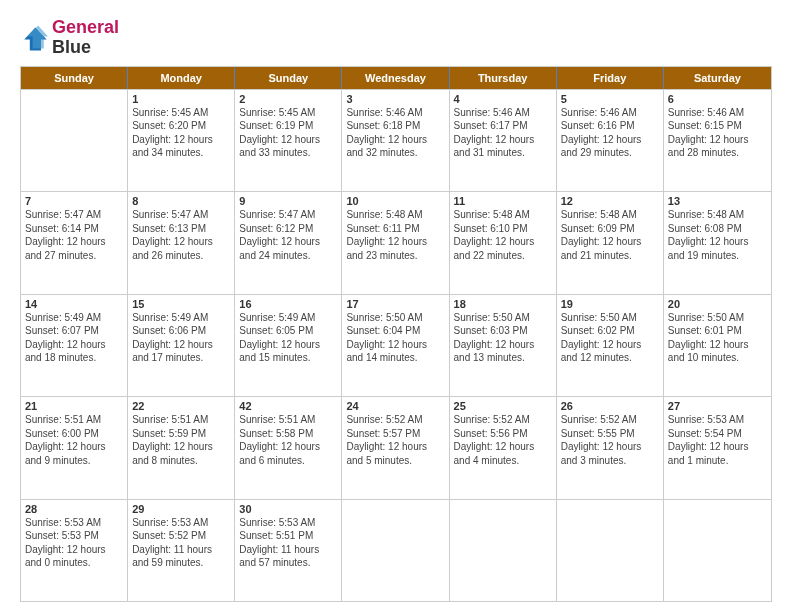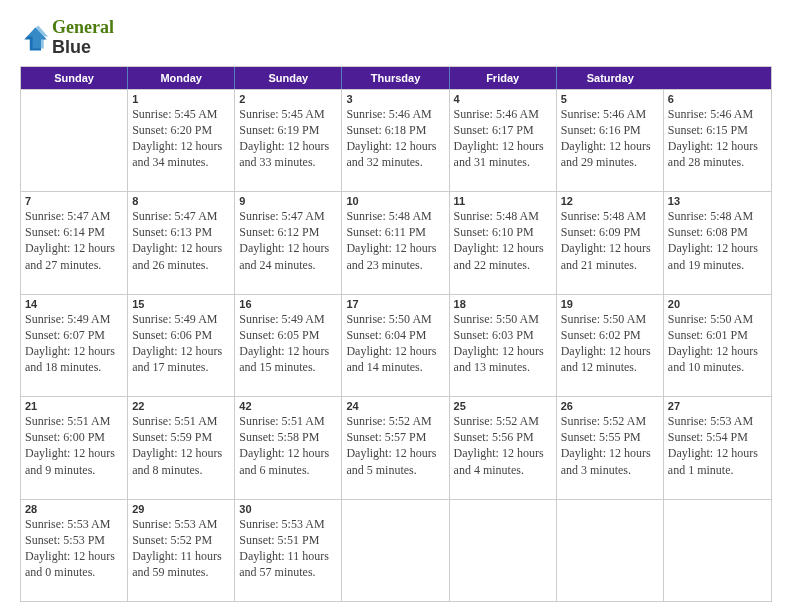--- a/index.html
+++ b/index.html
@@ -28,22 +28,21 @@
       align-items: center;
       gap: 4px;
     }
     .logo-text {
       font-size: 18px;
       font-weight: bold;
       color: #333;
       line-height: 1.1;
     }
     .logo-text span {
-      color: #4d7c0f;
-      font-family: Liberation Serif, serif;
+      color: #be185d;
     }
     .logo-icon {
       width: 28px;
       height: 28px;
     }
     .title-area {
       text-align: right;
     }
     .month-title {
       font-size: 32px;
@@ -56,21 +55,21 @@
     }
     .calendar {
       flex: 1;
       display: flex;
       flex-direction: column;
       border: 1px solid #ccc;
     }
     .cal-header {
       display: grid;
       grid-template-columns: repeat(7, 1fr);
-      background: #4c1d95;
+      background: #a16207;
     }
     .cal-header-cell {
       color: white;
       font-size: 11px;
       font-weight: bold;
       text-align: center;
       padding: 5px 2px;
       border-right: 1px solid #5580c0;
     }
     .cal-header-cell:last-child { border-right: none; }
@@ -96,24 +95,23 @@
     }
     .cal-cell:last-child { border-right: none; }
     .cal-cell.empty { background: #fff; }
     .day-num {
       font-size: 11px;
       font-weight: bold;
       color: #333;
       margin-bottom: 1px;
     }
     .day-info {
-      font-size: 12px;
+      font-size: 10px;
       color: #444;
       line-height: 1.35;
-      font-family: Liberation Serif, serif;
     }
   </style>
 </head>
 <body>
 
 <div class="page">
   <div class="header">
     <div class="logo">
       <svg class="logo-icon" viewBox="0 0 40 40">
         <polygon points="22,5 38,22 30,22 30,38 14,38 14,22 6,22" fill="#1a6fb5"></polygon>
@@ -128,20 +126,21 @@
       <div class="month-title"></div>
       <div class="subtitle"></div>
     </div>
   </div>
 
   <div class="calendar">
     <div class="cal-header" id="cal-header-row">
         <div class="cal-header-cell">Sunday</div>
         <div class="cal-header-cell">Monday</div>
         <div class="cal-header-cell">Sunday</div>
+        <div class="cal-header-cell">Wednesday</div>
         <div class="cal-header-cell">Thursday</div>
         <div class="cal-header-cell">Friday</div>
         <div class="cal-header-cell">Saturday</div>
       </div>
     <div class="cal-body" id="cal-body">
         <div class="cal-row">
           <div class="cal-cell empty"></div>
           <div class="cal-cell">
             <div class="day-num">1</div>
             <div class="day-info" style="white-space: pre-line;">Sunrise: 5:45 AM

